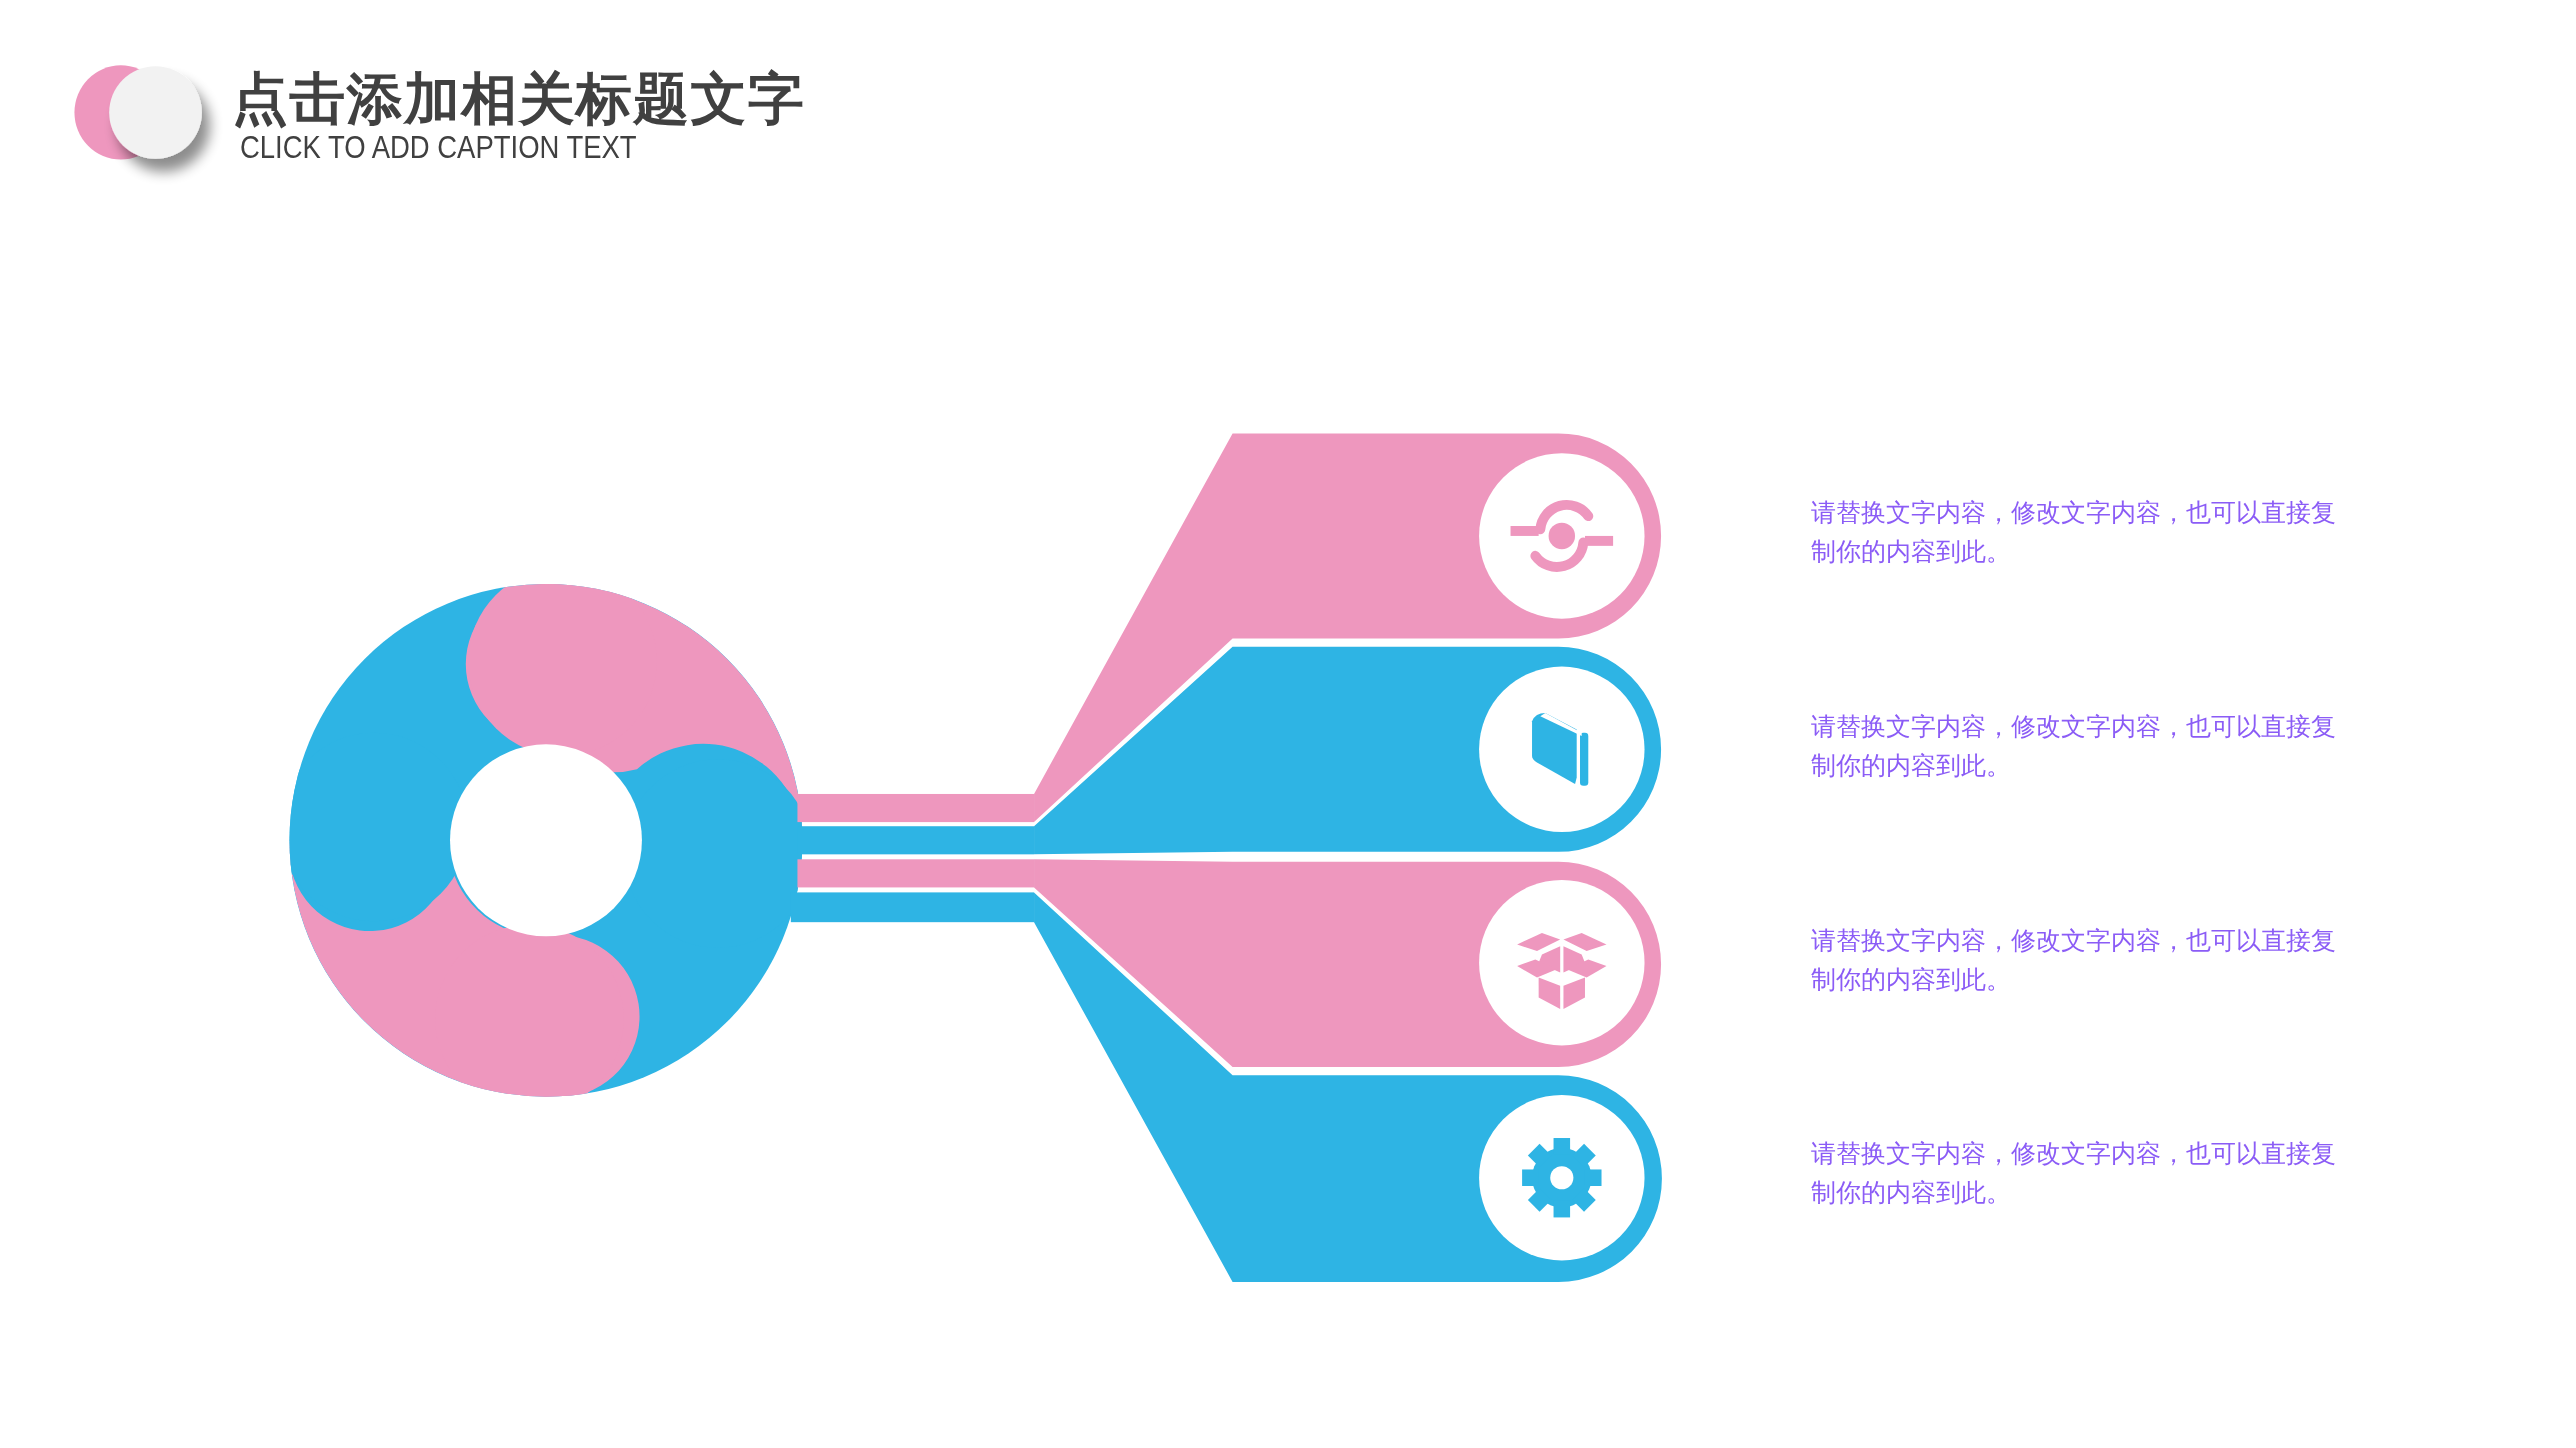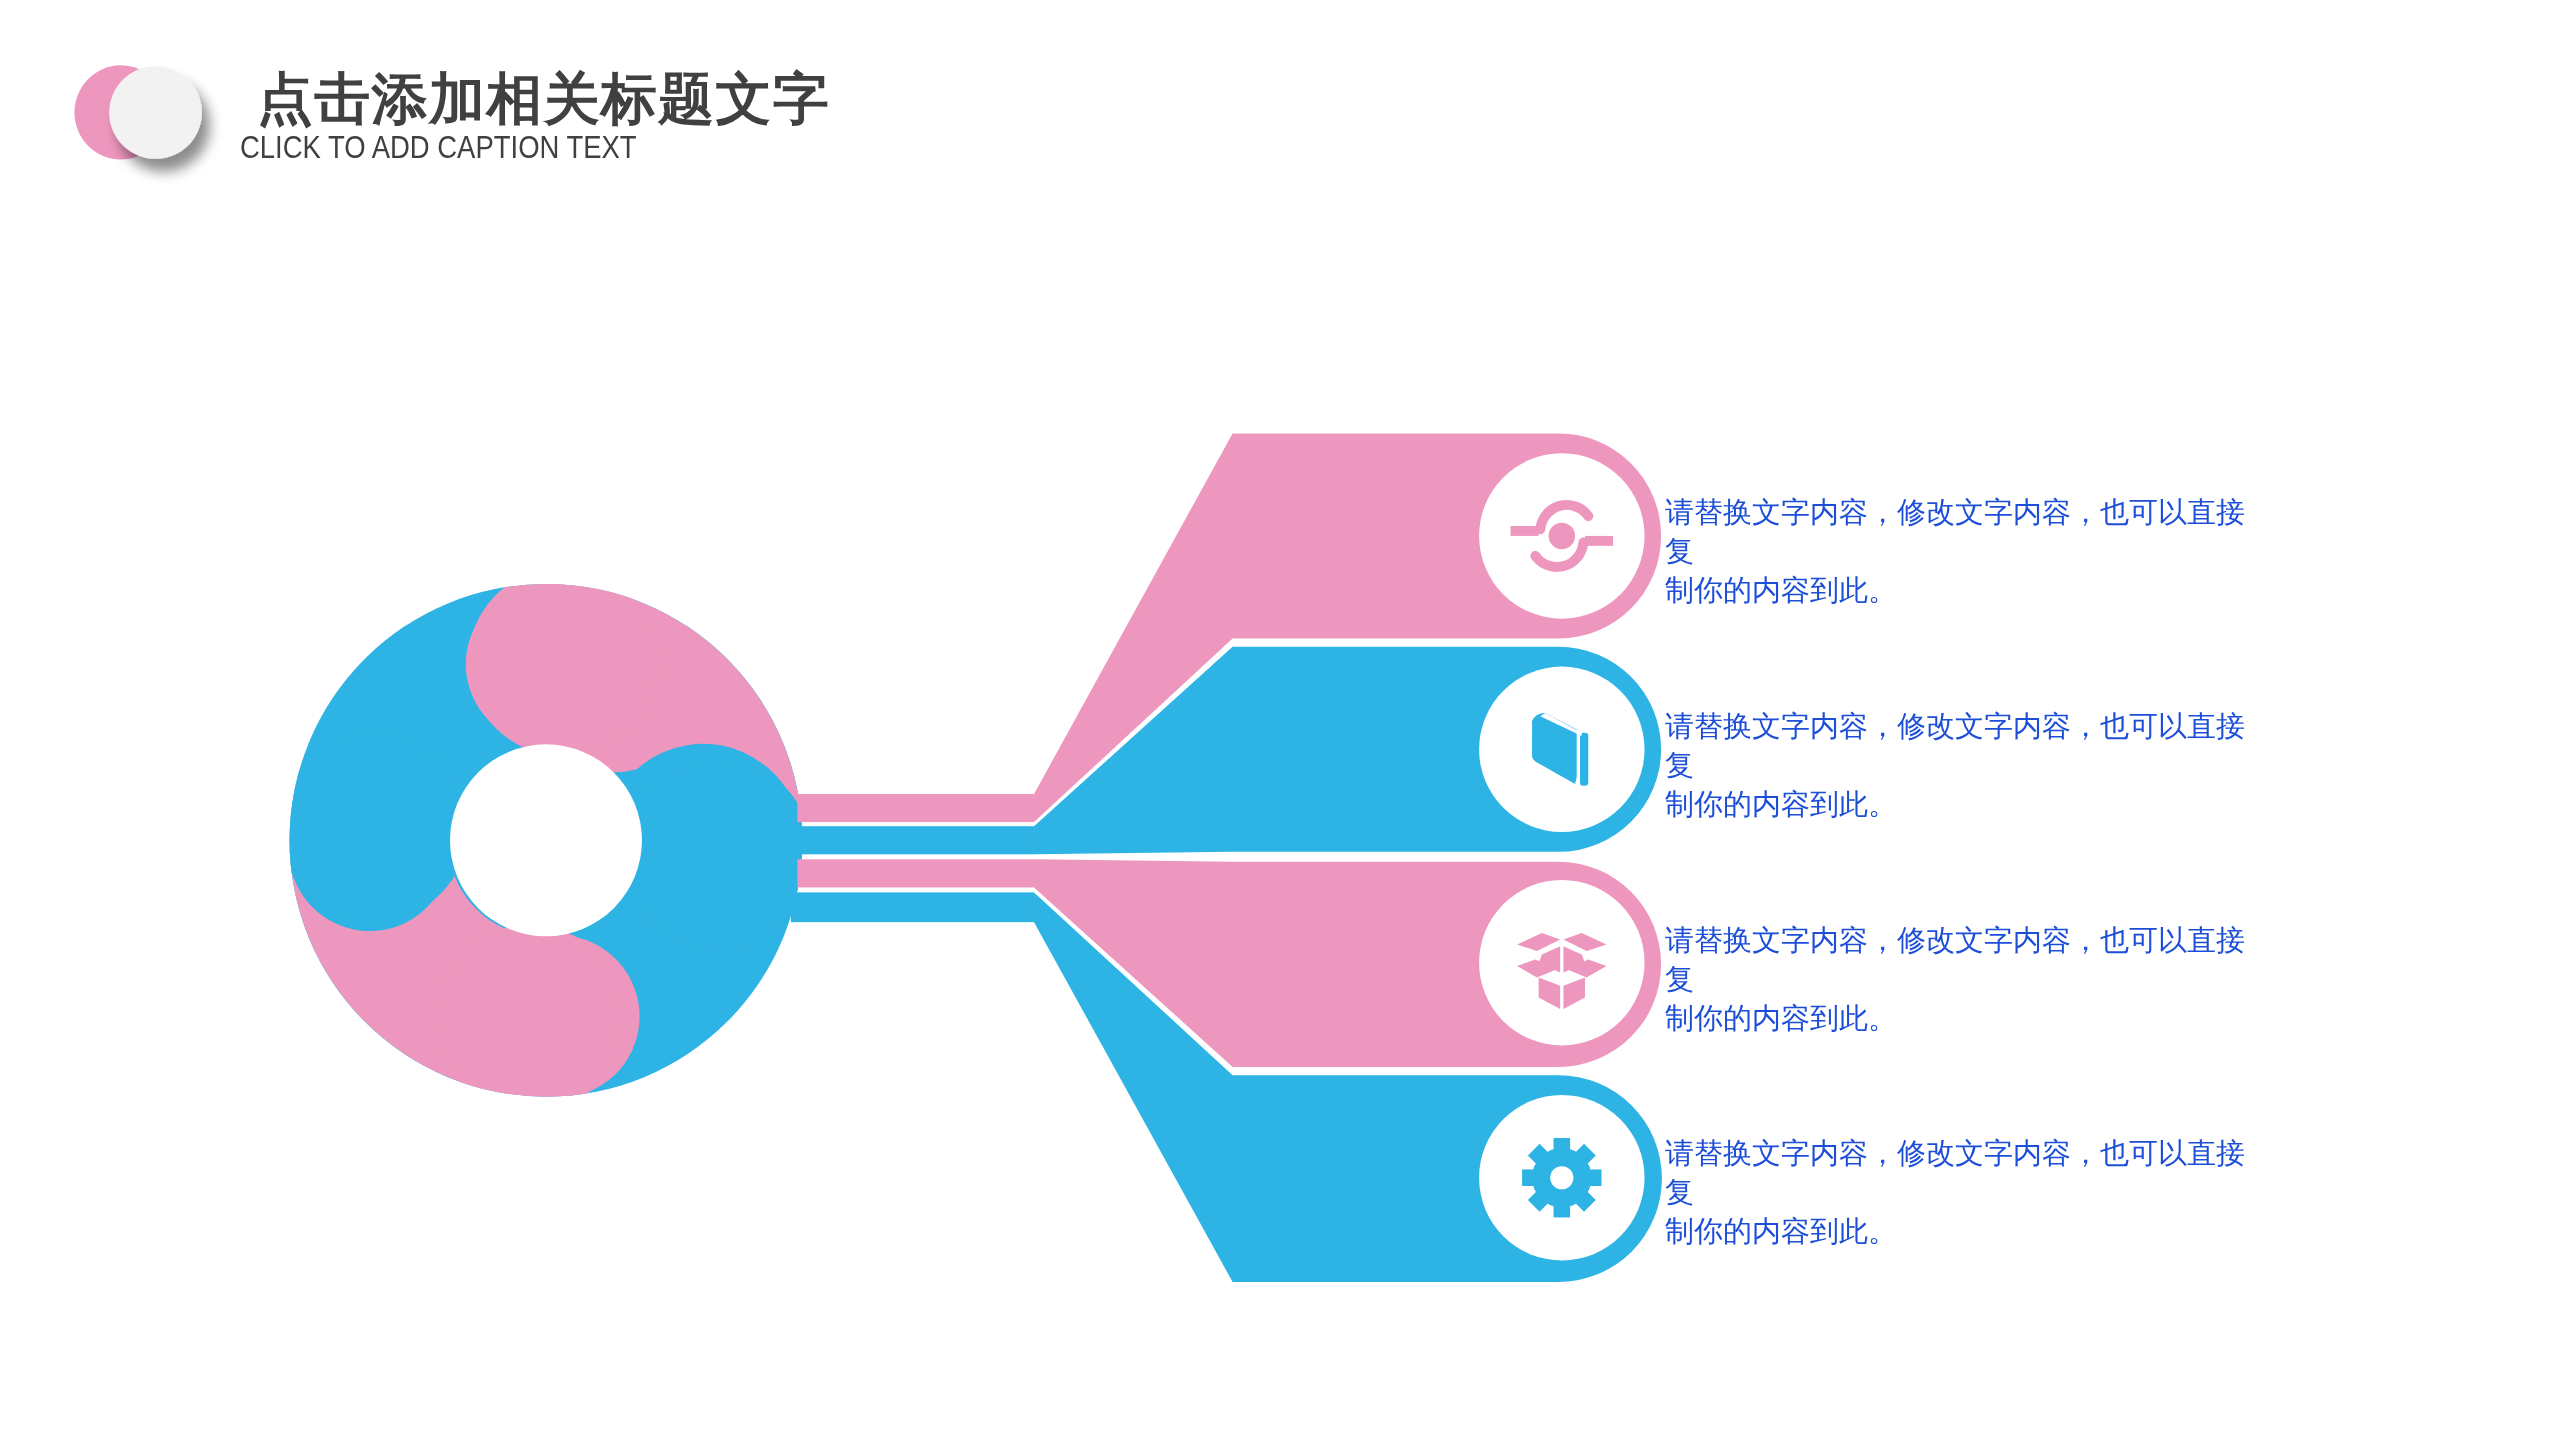--- a/index.html
+++ b/index.html
@@ -1,20 +1,20 @@
 <!DOCTYPE html>
 <html style="font-size:10.2px"><head>
 <meta charset="utf-8">
 <style>
   html, body { margin: 0; padding: 0; background: #ffffff; }
   body { width: 2576px; height: 1449px; overflow: hidden; position: relative; font-family: "DejaVu Sans", "Liberation Sans", sans-serif; }
   #stage { position: absolute; left: 0; top: 0; width: 2576px; height: 1449px; }
-  .title-main { position: absolute; left: 257px; top: 62px; font-size: 56px; font-weight: bold; color: #404040; letter-spacing: 1.3px; white-space: nowrap; }
+  .title-main { position: absolute; left: 232px; top: 62px; font-size: 56px; font-weight: bold; color: #404040; letter-spacing: 1.3px; white-space: nowrap; }
   .title-sub { position: absolute; left: 240px; top: 130px; font-size: 30.5px; color: #404040; font-family: "Liberation Sans", sans-serif; white-space: nowrap; transform: scaleX(0.9); transform-origin: left top; }
-  .desc { position: absolute; left: 1665px; width: 592px; font-size: 29px; line-height: 39px; color: #1d4ed8; }
+  .desc { position: absolute; left: 1811px; width: 592px; font-size: 25px; line-height: 39px; color: #8b5cf6; }
 </style>
 </head>
 <body>
 
 <svg id="stage" viewBox="0 0 1557 876" preserveAspectRatio="none" xmlns="http://www.w3.org/2000/svg">
   <defs>
     <filter id="sh" x="-50%" y="-50%" width="200%" height="200%">
       <feGaussianBlur in="SourceAlpha" stdDeviation="4"></feGaussianBlur>
       <feOffset dx="5" dy="8" result="o"></feOffset>
       <feComponentTransfer>

